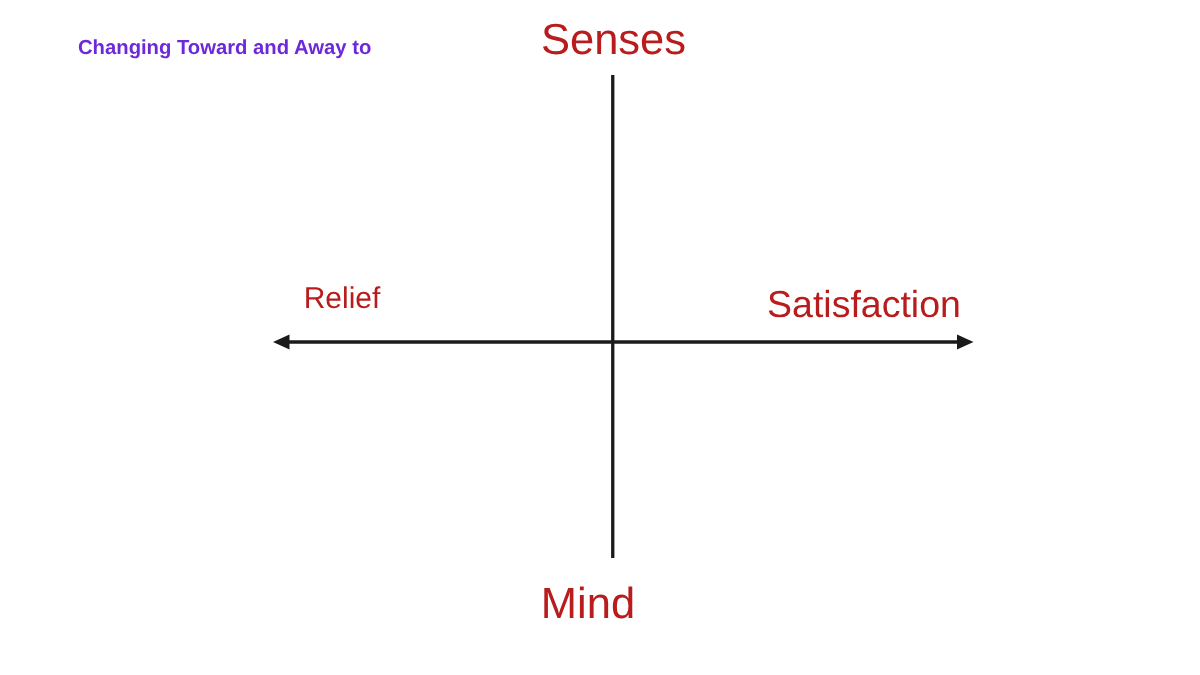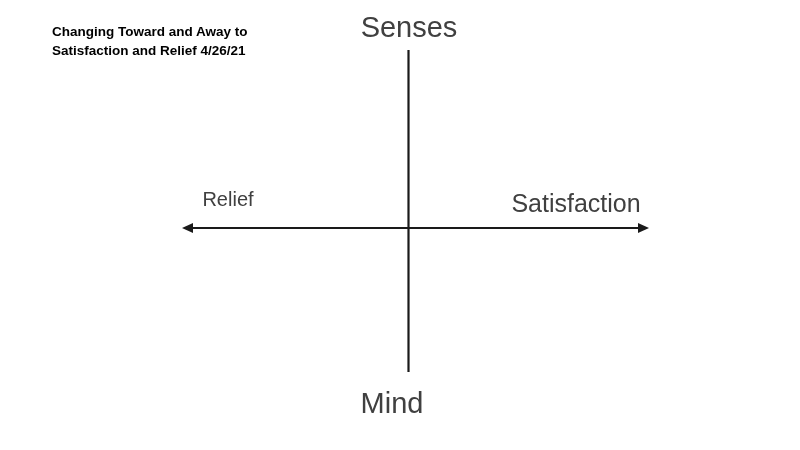--- a/index.html
+++ b/index.html
@@ -16,33 +16,33 @@
     color: #1a1a1a;
     overflow: hidden;
   }
   .slide-title {
     position: absolute;
     left: 52px;
     top: 22px;
     font-size: 13.5px;
     line-height: 19px;
     font-weight: 600;
-    color: #000000;
+    color: #6d28d9;
     white-space: nowrap;
   }
   .axes-svg {
     position: absolute;
     left: 0;
     top: 0;
   }
   .axis-label {
     position: absolute;
     transform: translateX(-50%);
     white-space: nowrap;
-    color: #404040;
+    color: #b91c1c;
     font-weight: 500;
     text-align: center;
   }
   .label-top {
     left: 409px;
     top: 11px;
     font-size: 29px;
   }
   .label-bottom {
     left: 392px;
@@ -60,21 +60,20 @@
     font-size: 25px;
   }
 </style>
 </head>
 <body>
 
 <div class="slide">
 
   <div class="slide-title">
     <div>Changing Toward and Away to</div>
-    <div>Satisfaction and Relief 4/26/21</div>
   </div>
 
   <svg class="axes-svg" width="800" height="450" viewBox="0 0 800 450">
 
     <line x1="408.5" y1="50" x2="408.5" y2="372" stroke="#1a1a1a" stroke-width="2.2"></line>
 
     <line x1="190" y1="228" x2="641" y2="228" stroke="#1a1a1a" stroke-width="2.2"></line>
     <polygon points="182,228 193,223 193,233" fill="#1a1a1a"></polygon>
     <polygon points="649,228 638,223 638,233" fill="#1a1a1a"></polygon>
   </svg>

